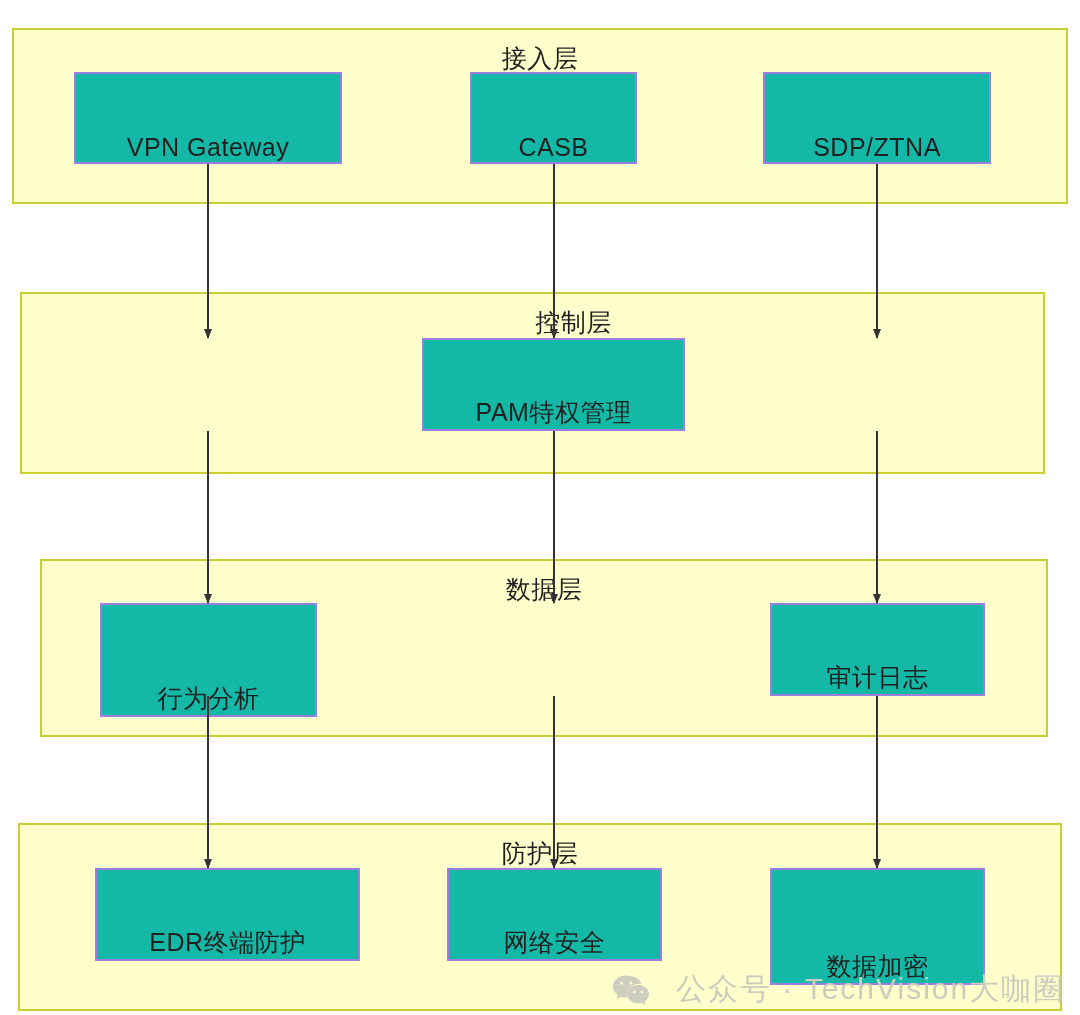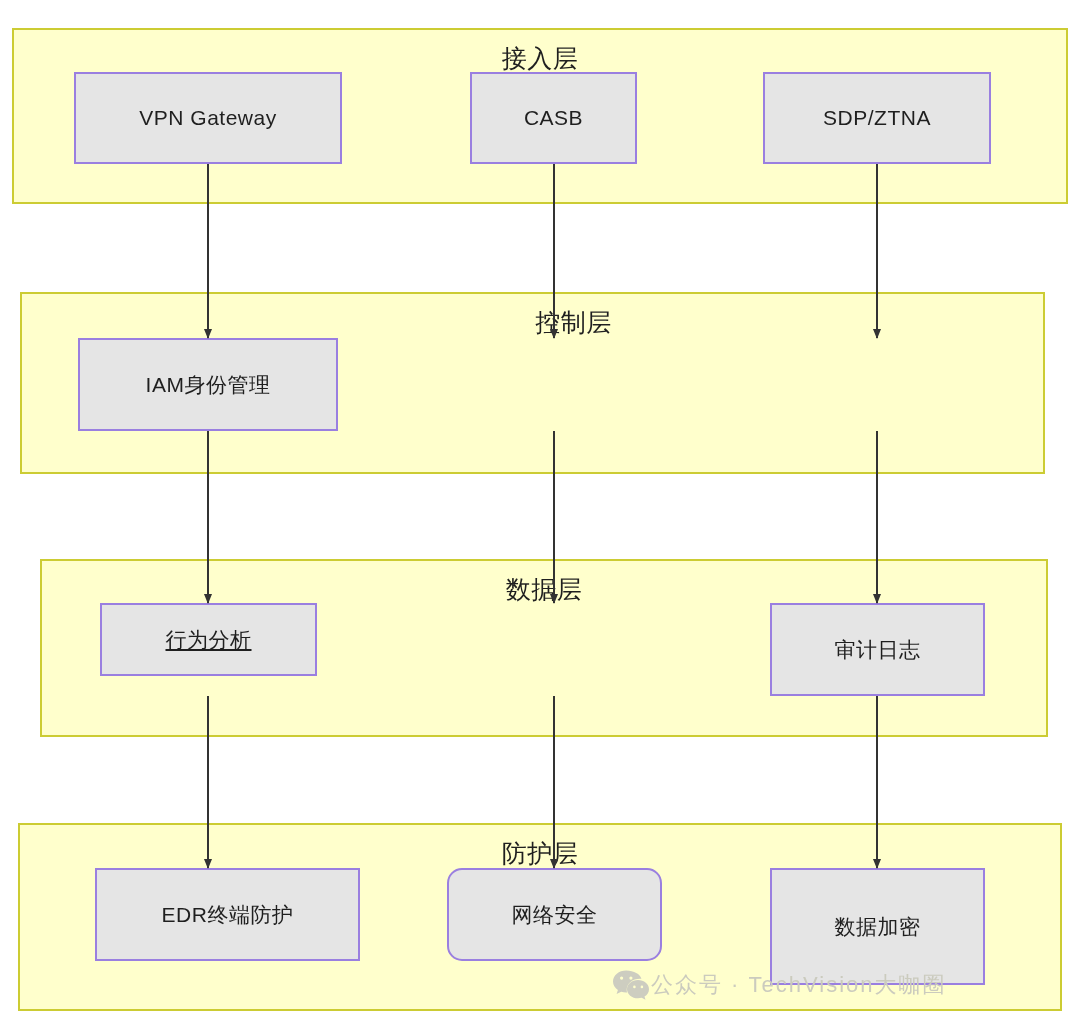--- a/index.html
+++ b/index.html
@@ -38,49 +38,49 @@
     font-size: 25px;
     color: #1f1f1f;
     letter-spacing: 0.5px;
     line-height: 1;
     white-space: nowrap;
   }
 
   
   .node {
     position: absolute;
-    background: #e5e5e5;
+    background: #14b8a6;
     border: 2px solid #9A7FE0;
     box-sizing: border-box;
     display: flex;
-    align-items: center;
+    align-items: flex-end;
     justify-content: center;
-    font-size: 21px;
+    font-size: 25px;
     color: #1f1f1f;
     white-space: nowrap;
     letter-spacing: 0.5px;
   }
 
   
   #edges {
     position: absolute;
     left: 0; top: 0;
     width: 1080px;
     height: 1015px;
     pointer-events: none;
   }
 
   
   .watermark {
     position: absolute;
     display: flex;
     align-items: center;
-    gap: 1px;
+    gap: 26px;
     color: #CDCDC0;
-    font-size: 22px;
+    font-size: 30px;
     letter-spacing: 2px;
     white-space: nowrap;
     user-select: none;
   }
   .watermark .wm-text { color: #CBCBBE; }
   .wechat-icon { display: block; }
 </style>
 </head>
 <body>
 
@@ -97,43 +97,43 @@
     <span>SDP/ZTNA</span>
   </div>
   <div class="node" style="left:470px; top:56px; width:167px; height:92px;">
     <span>CASB</span>
   </div>
 
   <div class="layer" style="left:20px; top:276px; width:1025px; height:182px;">
     <div class="layer-title" style="top:16px;margin-left:41px;">控制层</div>
   </div>
 
-  <div class="node" style="left:78px; top:322px; width:260px; height:93px;">
-    <span>IAM身份管理</span>
+  <div class="node" style="left:422px; top:322px; width:263px; height:93px;">
+    <span>PAM特权管理</span>
   </div>
 
   <div class="layer" style="left:40px; top:543px; width:1008px; height:178px;">
     <div class="layer-title" style="top:16px;">数据层</div>
   </div>
 
-  <div class="node" style="left:100px; top:587px; width:217px; height:73px;text-decoration:underline;">
+  <div class="node" style="left:100px; top:587px; width:217px; height:114px;">
     <span>行为分析</span>
   </div>
   <div class="node" style="left:770px; top:587px; width:215px; height:93px;">
     <span>审计日志</span>
   </div>
 
   <div class="layer" style="left:18px; top:807px; width:1044px; height:188px;">
     <div class="layer-title" style="top:16px;">防护层</div>
   </div>
 
   <div class="node" style="left:76px; top:852px; width:265px; height:93px;margin-left:19px;">
     <span>EDR终端防护</span>
   </div>
-  <div class="node" style="left:447px; top:852px; width:215px; height:93px;border-radius:15px;">
+  <div class="node" style="left:447px; top:852px; width:215px; height:93px;">
     <span>网络安全</span>
   </div>
   <div class="node" style="left:770px; top:852px; width:215px; height:117px;">
     <span>数据加密</span>
   </div>
 
   <svg id="edges" viewBox="0 0 1080 1015" xmlns="http://www.w3.org/2000/svg">
     <defs>
       <marker id="arrowhead" markerWidth="10" markerHeight="8" refX="9" refY="4" orient="auto" markerUnits="userSpaceOnUse">
         <path d="M0,0 L10,4 L0,8 z" fill="#333333"></path>

